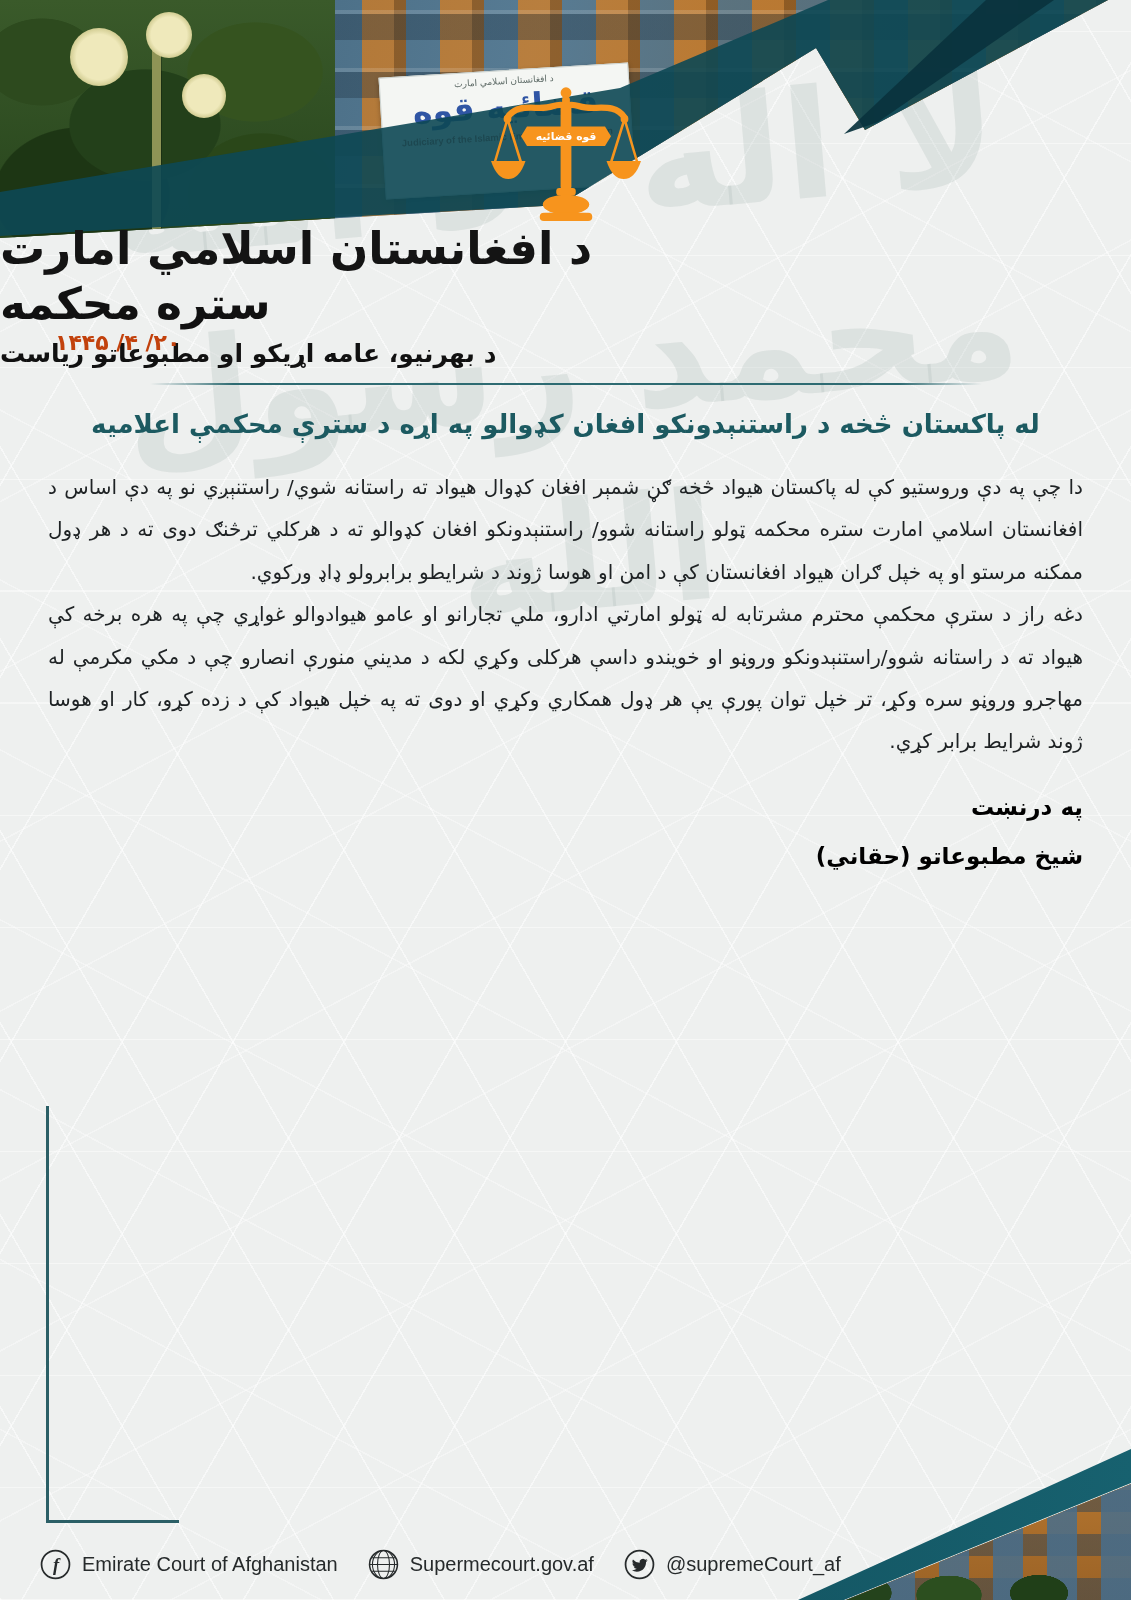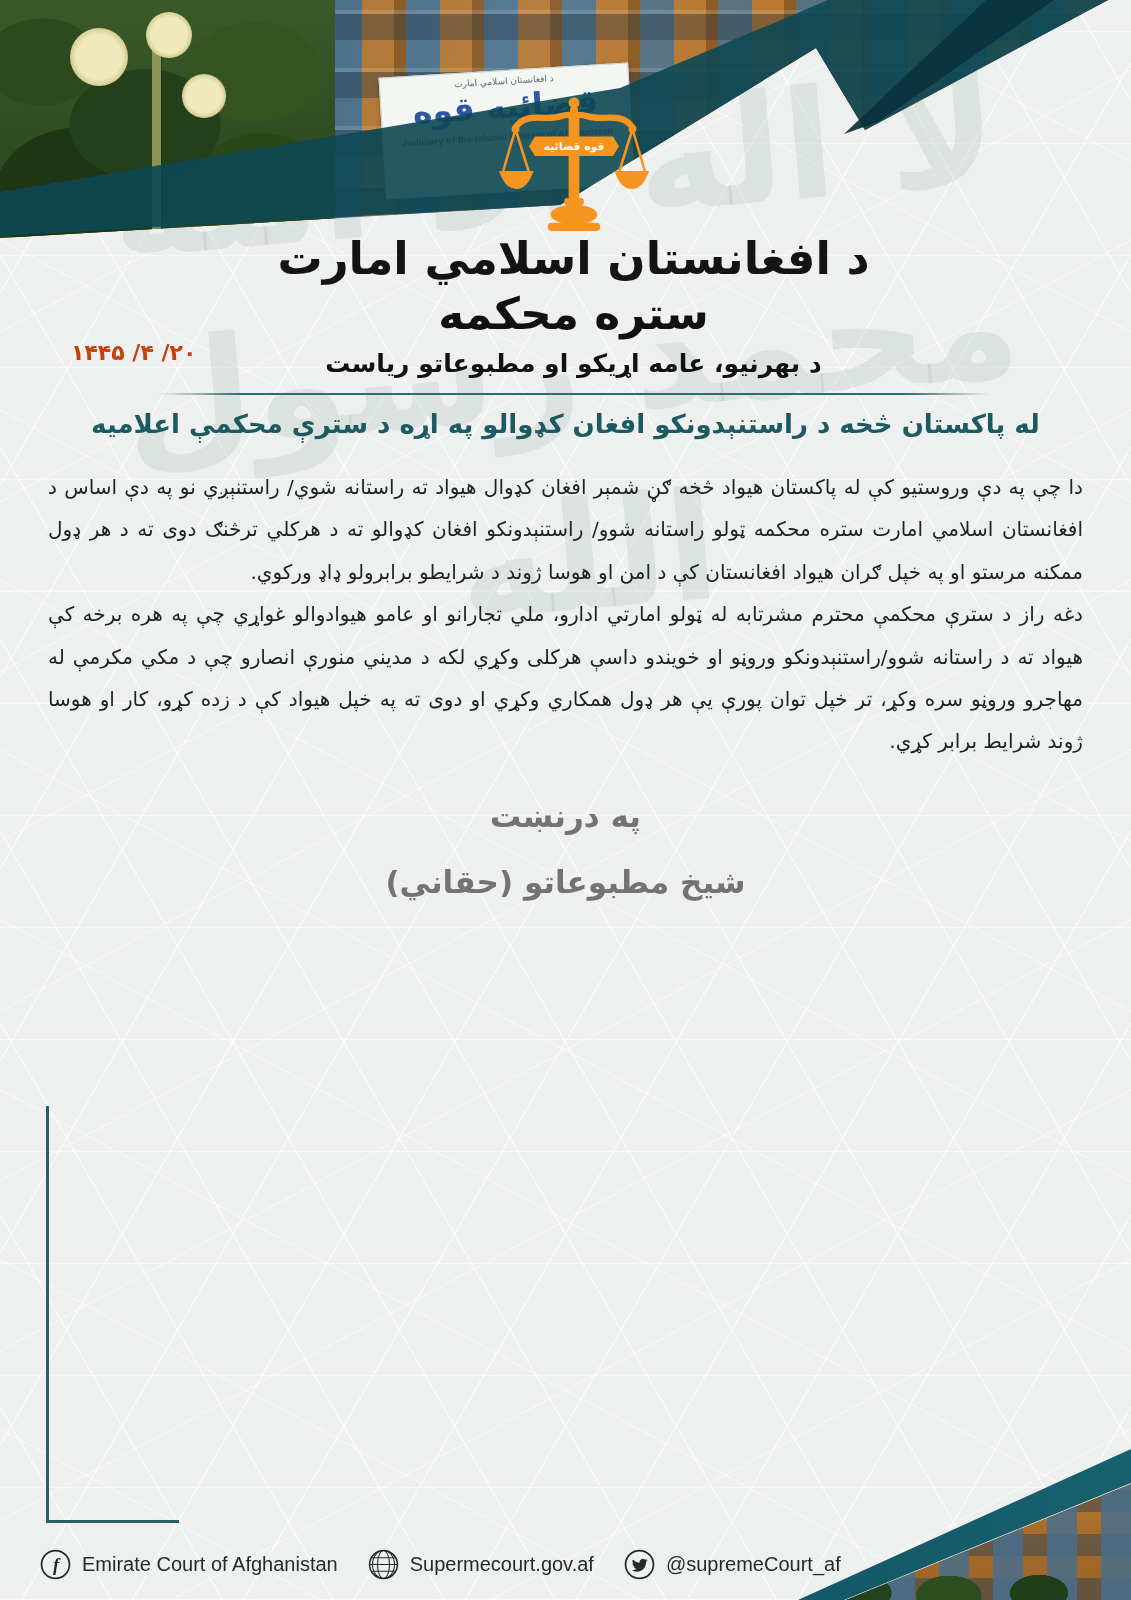--- a/index.html
+++ b/index.html
@@ -64,39 +64,39 @@
     position:absolute; top:0; left:0; width:1131px; height:272px; z-index:5;
     clip-path:polygon(0 192px, 620px 88px, 828px 0, 1108px 0, 865px 130px, 816px 48px, 560px 205px, 0 236px);
     background:rgba(13,72,84,.9);
   }
   .teal-wedge{
     position:absolute; top:0; left:0; width:1131px; height:272px; z-index:6;
     clip-path:polygon(986px 0, 1054px 0, 878px 122px, 844px 134px);
     background:#0a333d; opacity:.93;
   }
   
-  .header{position:absolute; top:96px; left:0; right:0; z-index:10; text-align:center;margin-left:16px;}
+  .header{position:absolute; top:86px; left:0; right:0; z-index:10; text-align:left;}
   .logo{display:block; margin:0 auto;}
   .calligraphy{font-size:45px; font-weight:700; color:#141414; direction:rtl; margin-top:0; line-height:1.1; letter-spacing:-1px;}
   .org-name{font-size:44px; font-weight:700; color:#111; direction:rtl; margin-top:6px; line-height:1.1;}
   .directorate{font-size:25px; font-weight:700; color:#111; direction:rtl; margin-top:12px; line-height:1.1;}
   .doc-date{position:absolute; left:55px; top:244px; font-size:22px; font-weight:700; color:#c2410c; direction:ltr;}
   .separator{
     width:832px; height:2px; margin:16px auto 0;
     background:linear-gradient(90deg, rgba(46,107,114,0) 0%, #2e6b72 10%, #2e6b72 90%, rgba(46,107,114,0) 100%);
   }
   
   .content{position:absolute; top:400px; left:48px; right:48px; z-index:10;}
   .doc-title{
     max-width:1000px; margin:0 auto; direction:rtl; text-align:center;
     color:#1c5a61; font-size:26px; font-weight:700; line-height:1.85;
   }
   .body-text{direction:rtl; text-align:justify; font-size:20px; line-height:2.12; color:#1e2224; margin:18px 0 0 0;}
   .body-text + .body-text{margin-top:0;}
-  .closing{margin-top:20px; text-align:center; direction:rtl; font-weight:700; font-size:31px; line-height:2.15; color:#737373;}
+  .closing{margin-top:20px; direction:rtl; font-weight:700; font-size:23px; line-height:2.15; color:#000000;}
   .closing div{margin:0;}
   
   .quote-rule{
     position:absolute; left:46px; top:1106px; width:130px; height:414px; z-index:5;
     border-left:3px solid #2b5f66; border-bottom:3px solid #2b5f66;
   }
   
   .corner-photo{
     position:absolute; inset:0; z-index:3;
     clip-path:polygon(846px 1600px, 1131px 1484px, 1131px 1600px);

